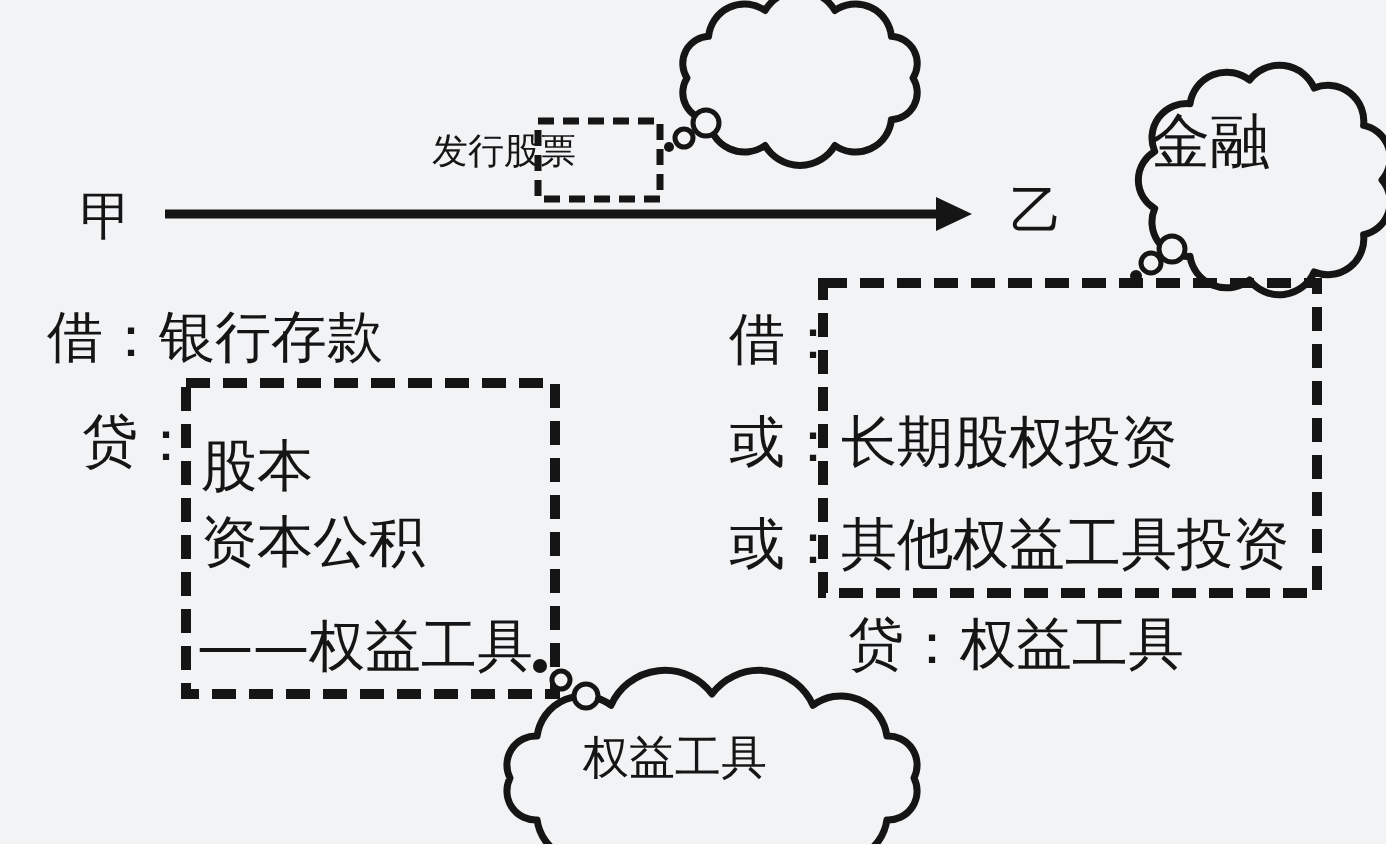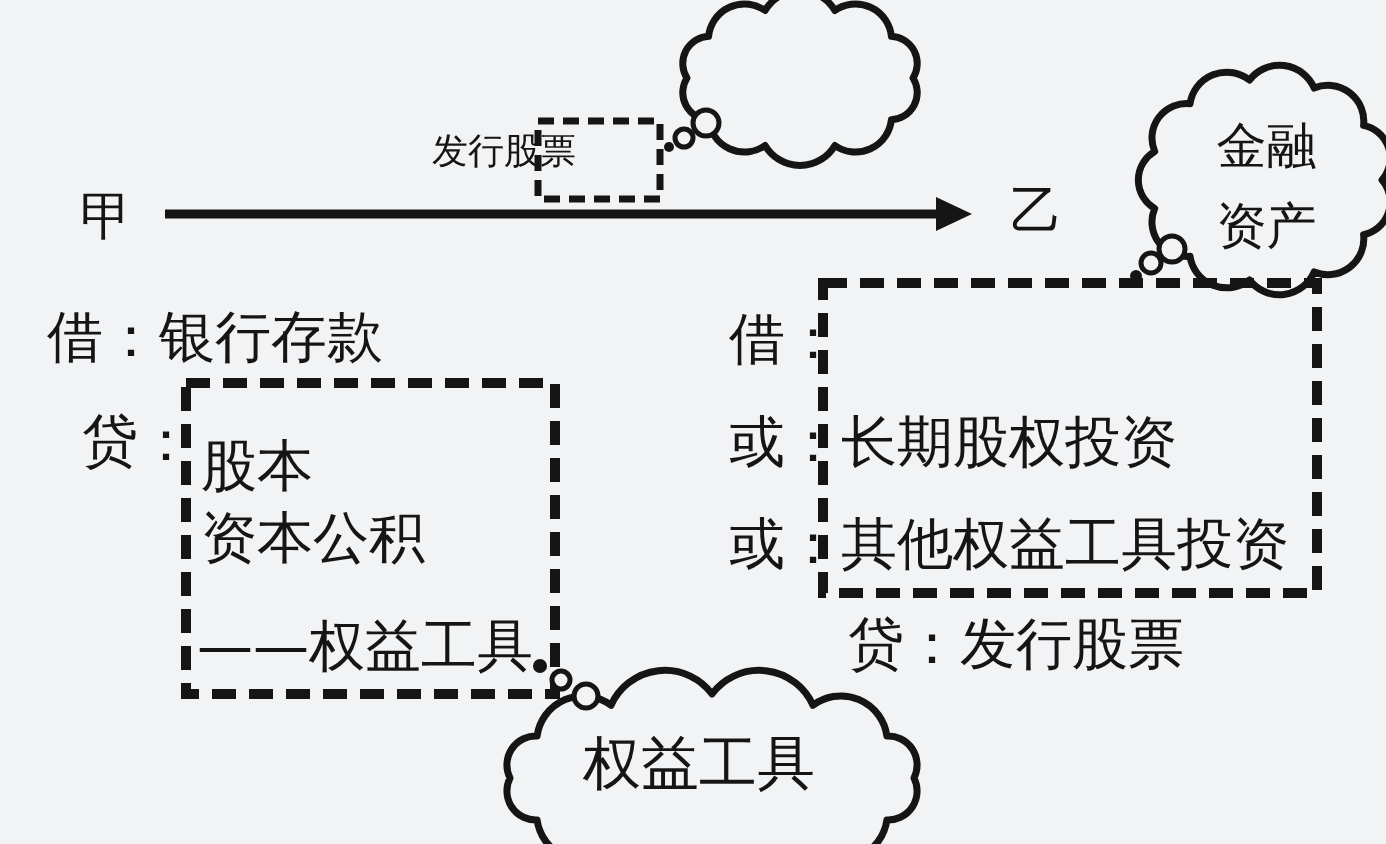--- a/index.html
+++ b/index.html
@@ -32,26 +32,27 @@
     line-height: 1;
     white-space: nowrap;
     color: #151515;
     font-size: 56px;
     letter-spacing: 0;
   }
   .party { font-size: 52px; }
   .arrow-label { font-size: 36px; }
   .cloud-label { font-size: 52px; }
   .cloud-label-2line {
-    font-size: 50px;
+    font-size: 60px;
     line-height: 80px;
-    text-align: center;
+    text-align: left;
     white-space: nowrap;
+    font-family: Liberation Mono, monospace;
   }
-  .equity-label { font-size: 58px; text-align: center; }
+  .equity-label { font-size: 46px; text-align: center; }
   .ink-stroke {
     fill: none;
     stroke: #151515;
   }
   .cloud-shape {
     fill: #f2f3f5;
     stroke: #151515;
     stroke-width: 7;
     stroke-linejoin: round;
   }
@@ -99,30 +100,29 @@
     <circle class="bubble-open" cx="561" cy="680" r="9"></circle>
     <circle class="bubble-open" cx="586" cy="696" r="12"></circle>
   </svg>
 
   <div class="txt party" style="left:80px; top:190px;">甲</div>
   <div class="txt party" style="left:1010px; top:184px;">乙</div>
   <div class="txt arrow-label" style="left:432px; top:133px;">发行股票</div>
 
   <div class="cloud-label-2line txt" style="left:1150px; top:106px; width:233px;">
     <div>金融</div>
-    <div>资产</div>
   </div>
   <div class="txt equity-label" style="left:583px; top:734px;">权益工具</div>
 
   <div class="txt" style="left:47px; top:309px;">借：银行存款</div>
   <div class="txt" style="left:82px; top:413px;">贷：</div>
   <div class="txt" style="left:201px; top:438px;">股本</div>
-  <div class="txt" style="left:201px; top:514px;font-family:Liberation Mono, monospace;">资本公积</div>
+  <div class="txt" style="left:201px; top:514px;">资本公积</div>
   <div class="txt" style="left:197px; top:618px;">——权益工具</div>
 
   <div class="txt" style="left:729px; top:311px;">借：</div>
   <div class="txt" style="left:729px; top:414px;">或：</div>
   <div class="txt" style="left:841px; top:414px;">长期股权投资</div>
   <div class="txt" style="left:729px; top:516px;">或：</div>
   <div class="txt" style="left:841px; top:516px;">其他权益工具投资</div>
-  <div class="txt" style="left:848px; top:616px;">贷：发行股票</div>
+  <div class="txt" style="left:848px; top:616px;">贷：权益工具</div>
 
 </div>
 
 </body></html>

